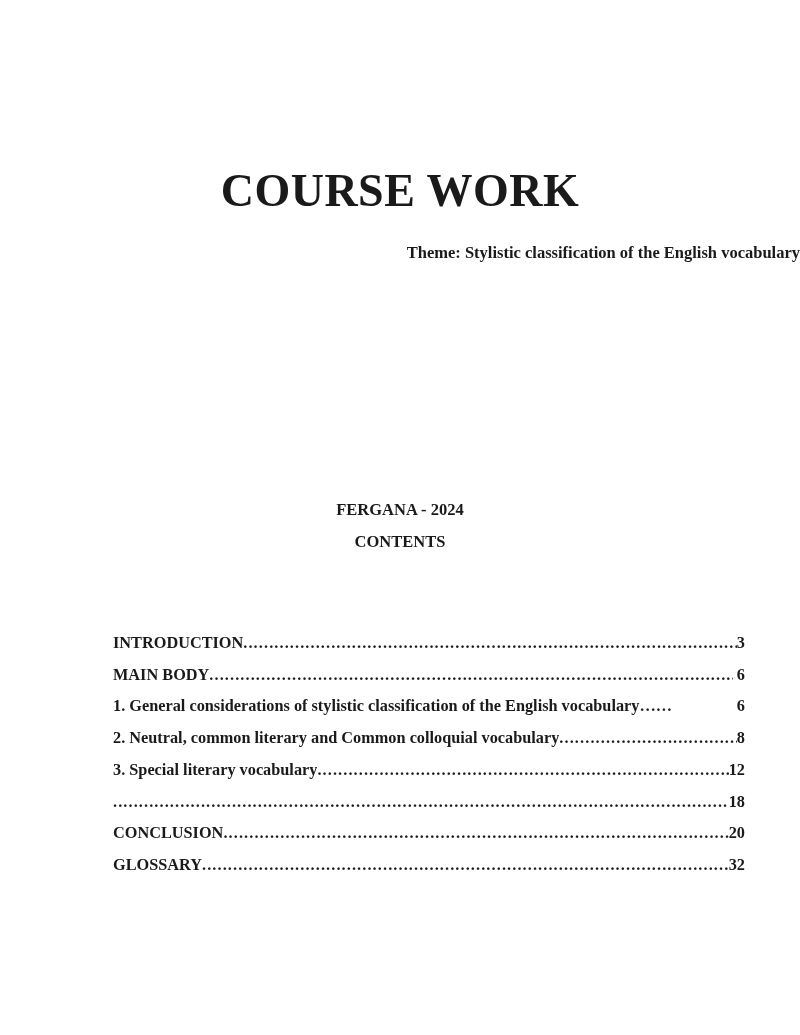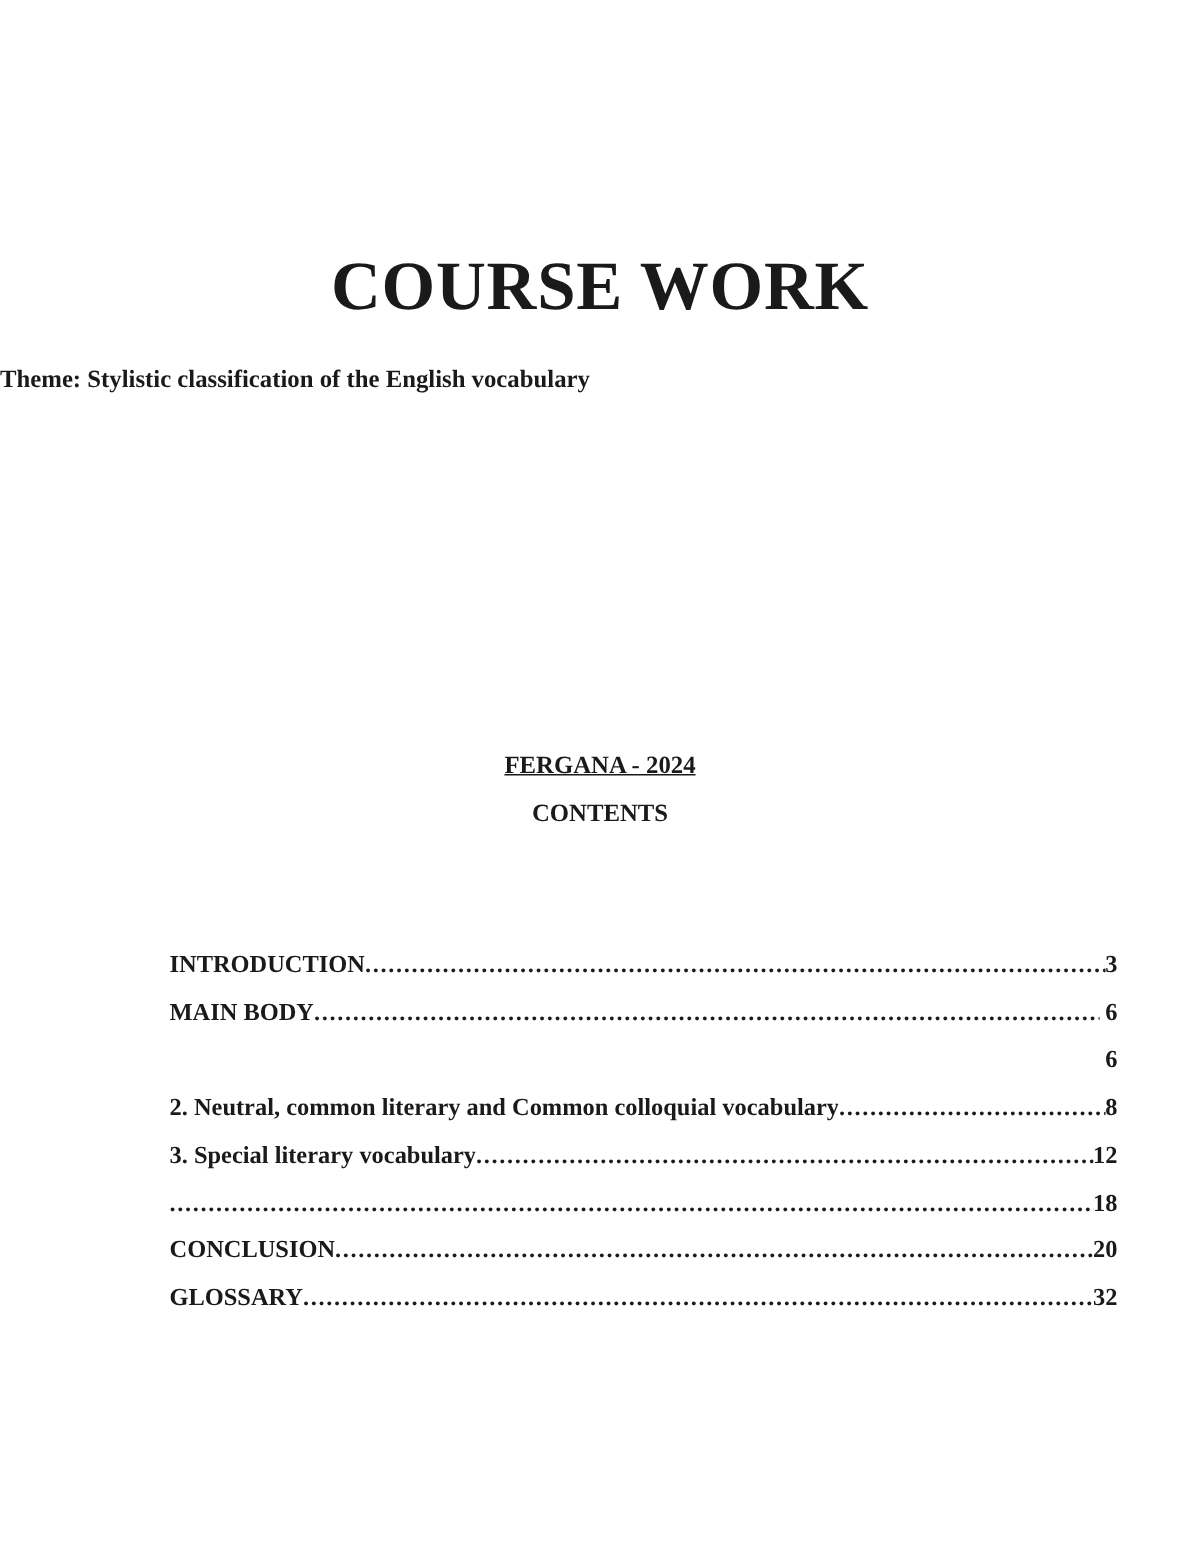--- a/index.html
+++ b/index.html
@@ -26,34 +26,34 @@
     text-align:center;
     font-size:46px;
     line-height:54px;
     font-weight:bold;
     letter-spacing:0.5px;
   }
   .theme-line{
     position:absolute;
     top:243px;left:0;right:0;
     margin:0;
-    text-align:left;
+    text-align:right;
     font-size:16.5px;
     font-weight:bold;
   }
   .center-line{
     position:absolute;
     left:0;right:0;
     margin:0;
     text-align:center;
     font-size:16.5px;
     line-height:32px;
     font-weight:bold;
   }
-  .fergana-line{ top:494px;text-decoration:underline; }
+  .fergana-line{ top:494px; }
   .contents-line{ top:526px; }
   .toc{
     position:absolute;
     top:627px;
     left:113px;
     width:632px;
   }
   .toc-row{
     display:flex;
     align-items:flex-end;
@@ -102,20 +102,21 @@
     <span class="toc-page">3</span>
   </div>
 
   <div class="toc-row">
     <span class="toc-label">MAIN BODY</span>
     <span class="toc-dots dots"></span>
     <span class="toc-page"> 6</span>
   </div>
 
   <div class="toc-row">
+    <span class="toc-label">1. General considerations of stylistic classification of the English vocabulary……</span>
     <span class="toc-dots"></span>
     <span class="toc-page">6</span>
   </div>
 
   <div class="toc-row">
     <span class="toc-label">2. Neutral, common literary and Common colloquial vocabulary</span>
     <span class="toc-dots dots"></span>
     <span class="toc-page">8</span>
   </div>
 

